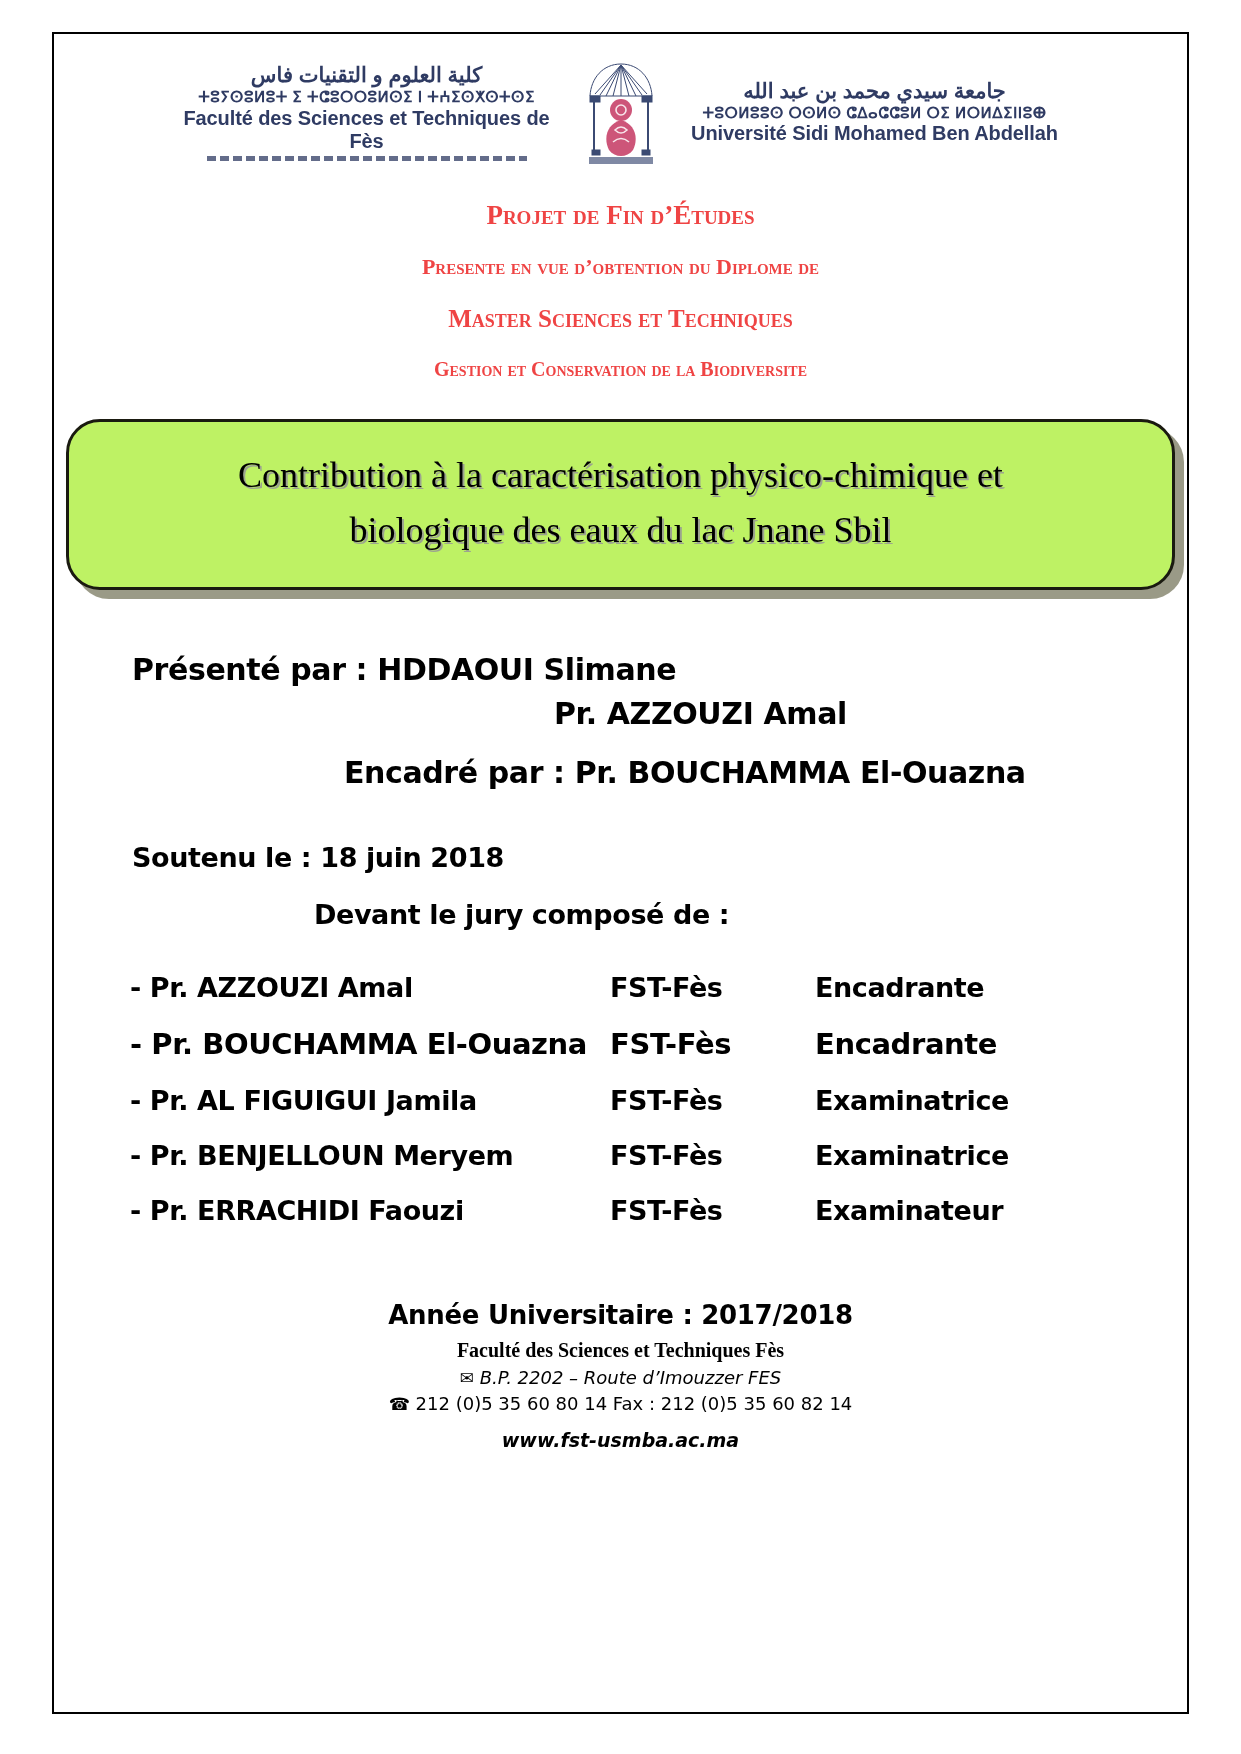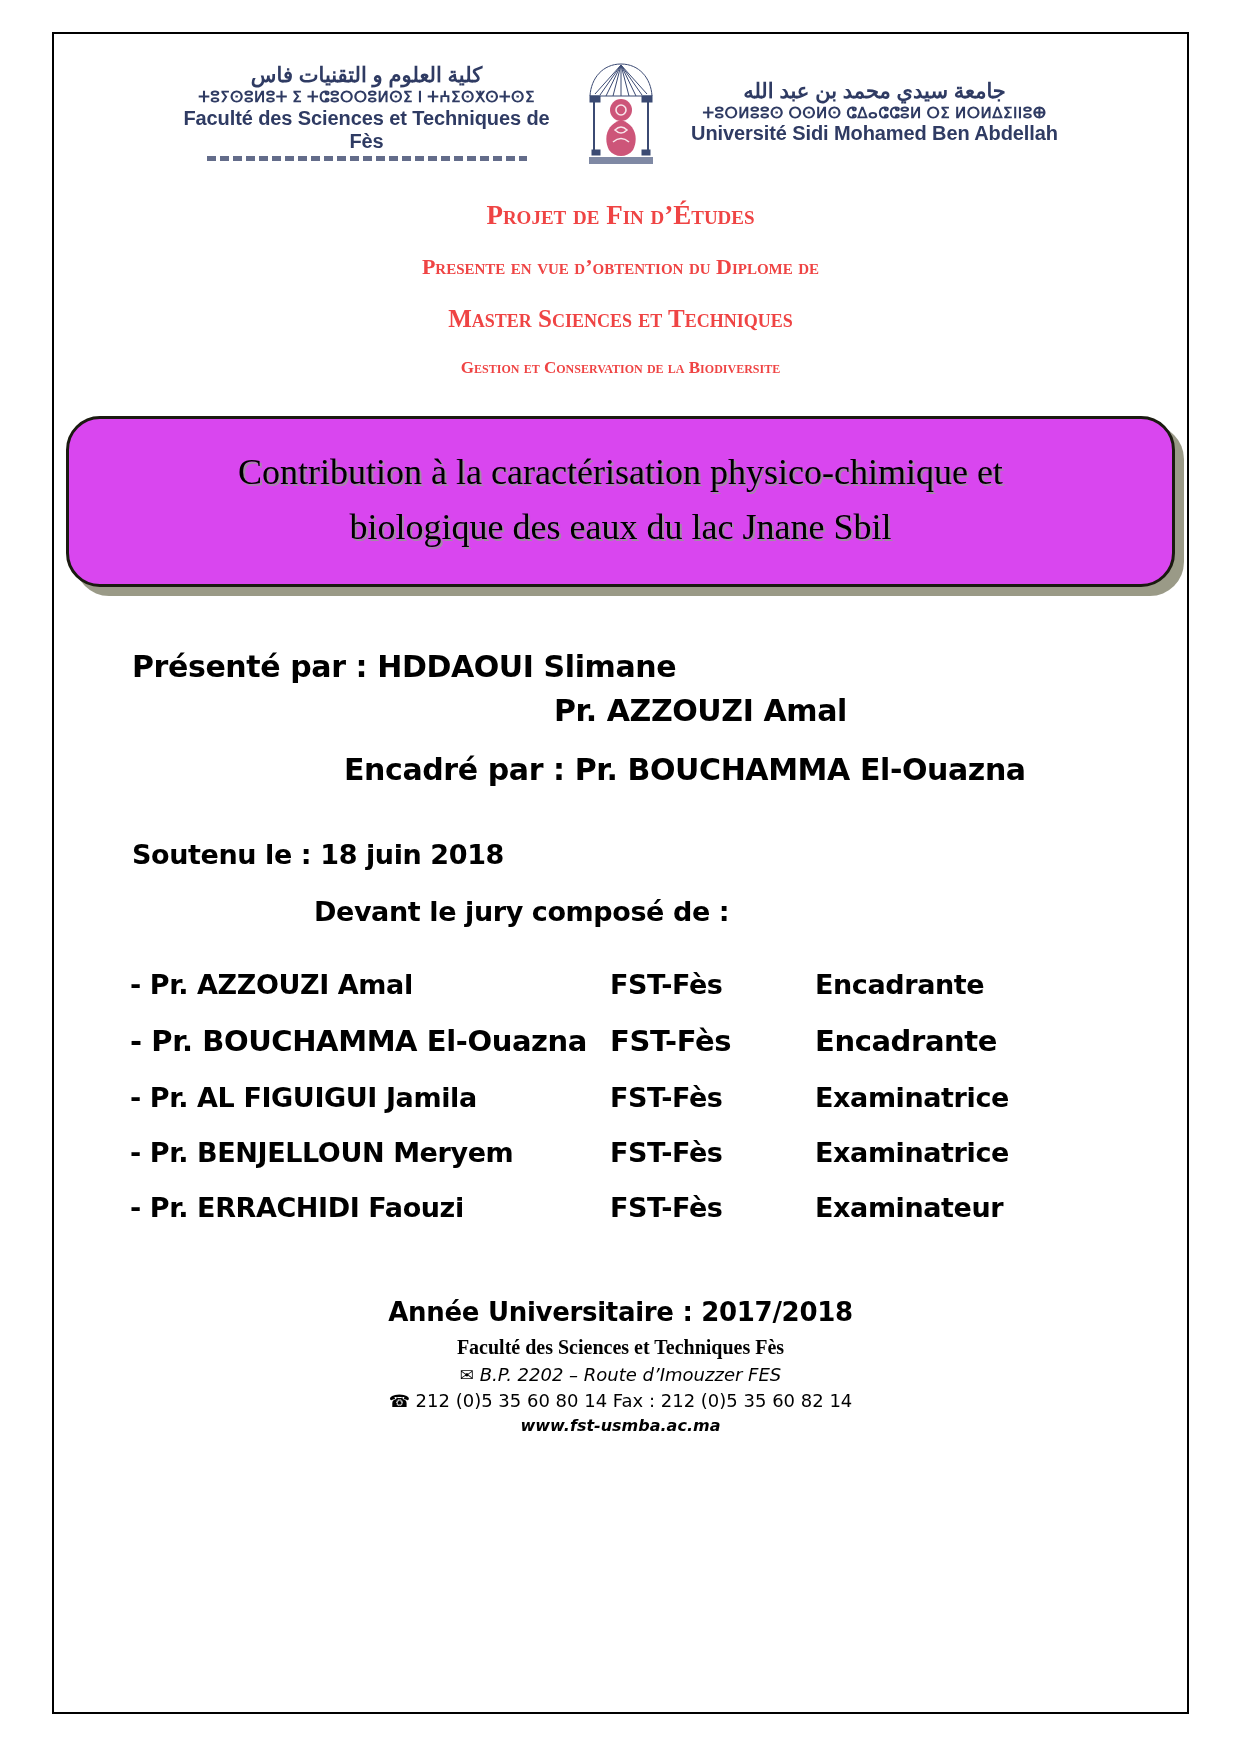--- a/index.html
+++ b/index.html
@@ -91,32 +91,32 @@
   .degree {
     text-align: center;
     font-family: "Liberation Serif", serif;
     font-weight: bold;
     font-variant: small-caps;
     color: #ef4444;
   }
   .deg-1 { font-size: 27px; margin-top: 34px; }
   .deg-2 { font-size: 22px; margin-top: 23px; }
   .deg-3 { font-size: 25px; margin-top: 25px; }
-  .deg-4 { font-size: 17px; margin-top: 25px; }
+  .deg-4 { font-size: 20px; margin-top: 25px; }
 
   
   .title-wrap {
     margin: 38px 12px 0 12px;
     position: relative;
   }
   .title-box {
     position: relative;
     border: 3px solid #1a1a10;
     border-radius: 34px;
-    background: #d946ef;
+    background: #bef264;
     box-shadow: 9px 9px 0 0 rgba(120,120,95,0.75);
     padding: 26px 26px 30px 26px;
     text-align: center;
   }
   .title-line {
     font-family: "Liberation Serif", serif;
     font-size: 36px;
     font-weight: 400;
     line-height: 1.52;
     color: #000;
@@ -197,22 +197,22 @@
   }
   .f-phone {
     font-family: "DejaVu Sans", sans-serif;
     font-size: 18px;
     margin-top: 5px;
   }
   .f-web {
     font-family: "DejaVu Sans", sans-serif;
     font-weight: bold;
     font-style: italic;
-    font-size: 16px;
-    margin-top: 5px;
+    font-size: 19px;
+    margin-top: 15px;
   }
   .gly { font-size: 17px; }
 </style>
 </head>
 <body>
 
 <div class="page-border"></div>
 
 <div class="content">
 

